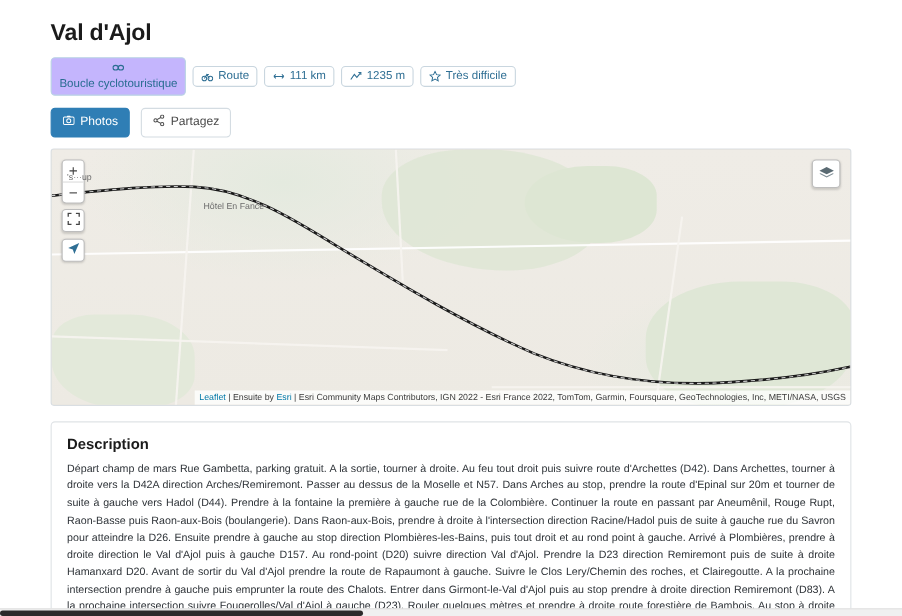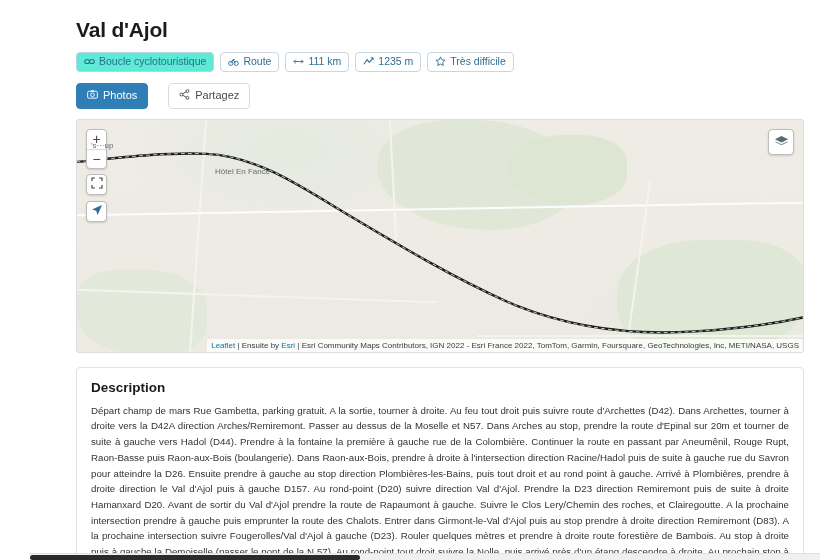--- a/index.html
+++ b/index.html
@@ -10,21 +10,20 @@
     height: 560px;
     background: #ffffff;
     font-family: "Liberation Sans", sans-serif;
     overflow: hidden;
   }
   .page {
     position: relative;
     width: 680px;
     height: 560px;
     background: #ffffff;
-    margin-left: 30px;
   }
   .content {
     padding: 12px 46px 0 46px;
   }
   .title {
     font-size: 21px;
     font-weight: bold;
     color: #1b1b1b;
     margin: 6px 0 10px 0;
     letter-spacing: -0.2px;
@@ -43,35 +42,36 @@
     border: 1px solid #c9d6df;
     border-radius: 4px;
     padding: 3px 7px;
     font-size: 10.5px;
     color: #2f6f94;
     background: #ffffff;
     line-height: 1.1;
     white-space: nowrap;
   }
   .badge.primary {
-    background: #5eead4;
+    background: #c4b5fd;
     border-color: #b9d3e4;
     color: #2a6d92;
+    flex-direction: column;
   }
   .badge .ic {
     display: inline-block;
     width: 11px;
     height: 11px;
     flex: 0 0 11px;
     position: relative;
   }
   .badge svg { display: block; }
   .btnrow {
     display: flex;
-    gap: 20px;
+    gap: 10px;
     margin-bottom: 10px;
   }
   .btn {
     display: inline-flex;
     align-items: center;
     gap: 5px;
     border-radius: 4px;
     padding: 5px 10px;
     font-size: 11px;
     cursor: pointer;

